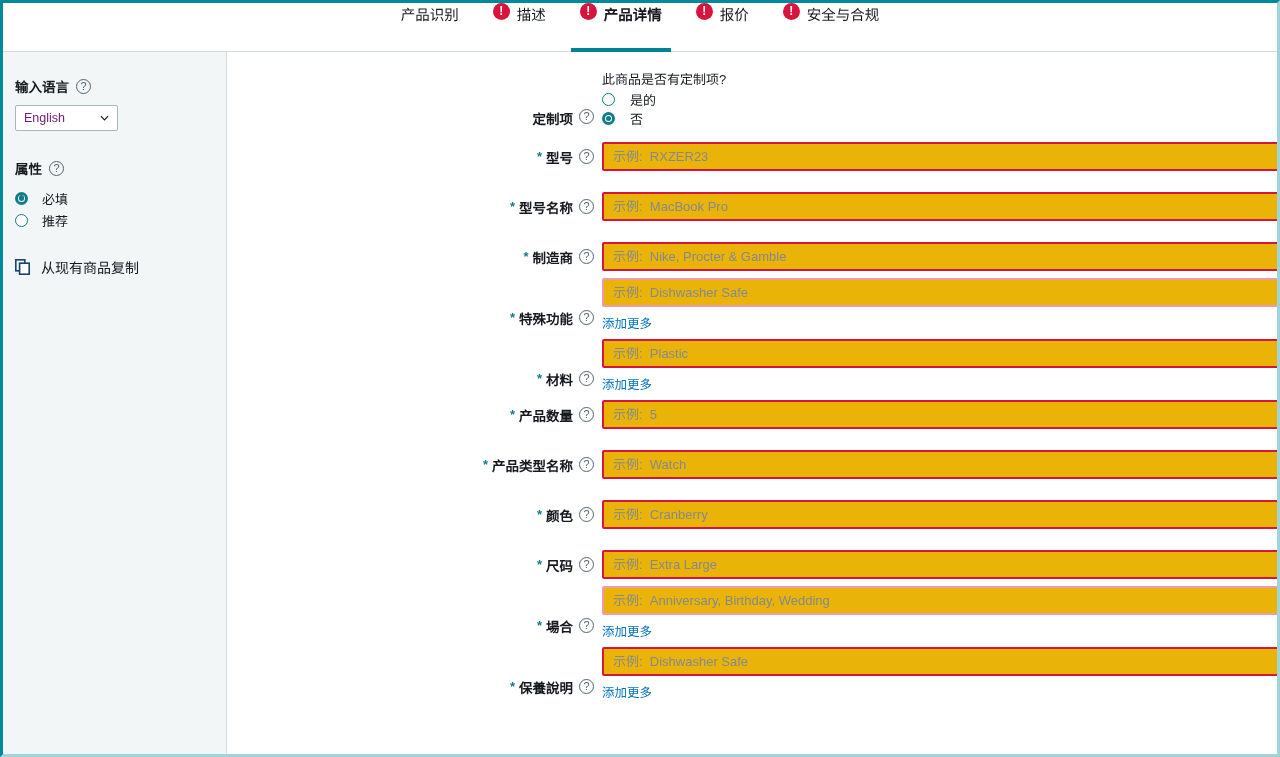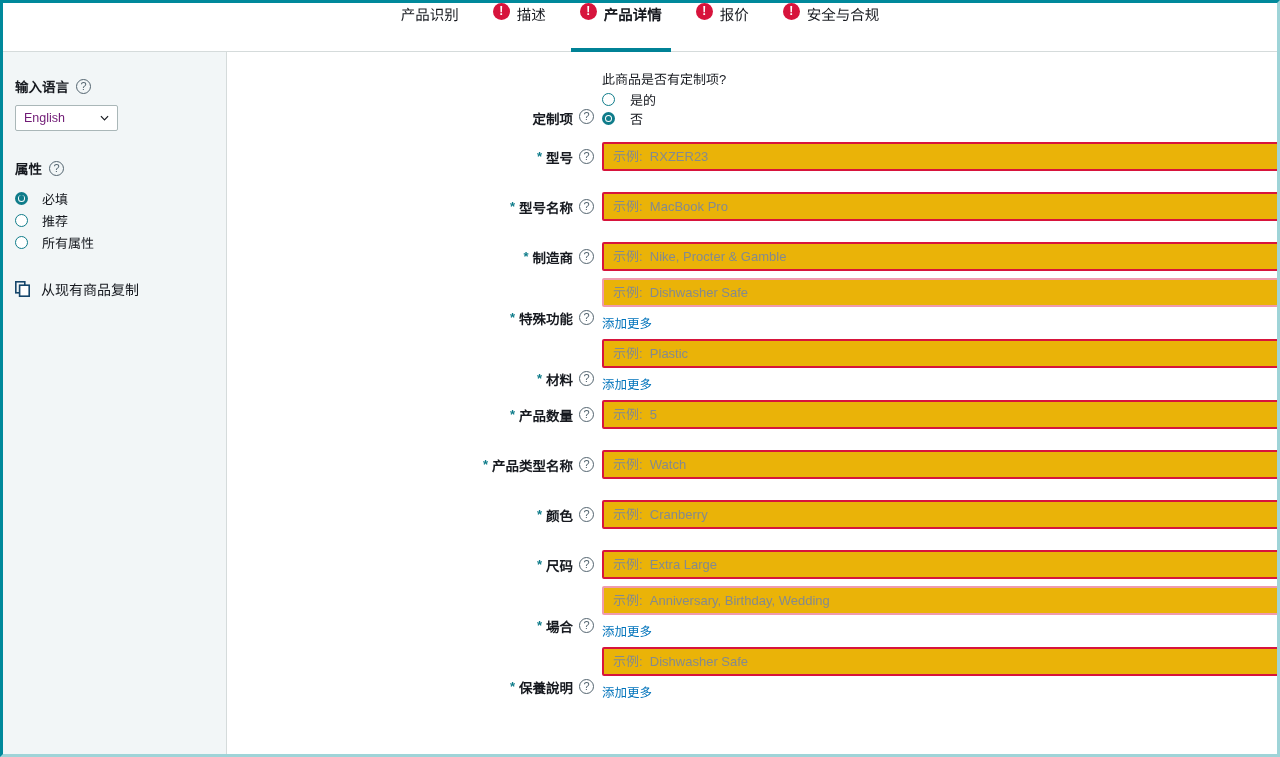--- a/index.html
+++ b/index.html
@@ -305,24 +305,20 @@
       </div>
 
       <div id="attr-radios">
           <div class="radio-row">
             <span class="radio checked"></span>
             <span>必填</span>
           </div>
           <div class="radio-row">
             <span class="radio"></span>
             <span>推荐</span>
-          </div>
-          <div class="radio-row">
-            <span class="radio"></span>
-            <span>所有属性</span>
           </div>
         </div>
 
       <div class="copy-row">
         <svg width="15" height="16" viewBox="0 0 15 16">
           <rect x="0.8" y="0.8" width="9" height="11" fill="none" stroke="#16466b" stroke-width="1.6"></rect>
           <rect x="4.6" y="4.2" width="9.6" height="11" fill="#ffffff" stroke="#16466b" stroke-width="1.6"></rect>
         </svg>
         <span>从现有商品复制</span>
       </div>

